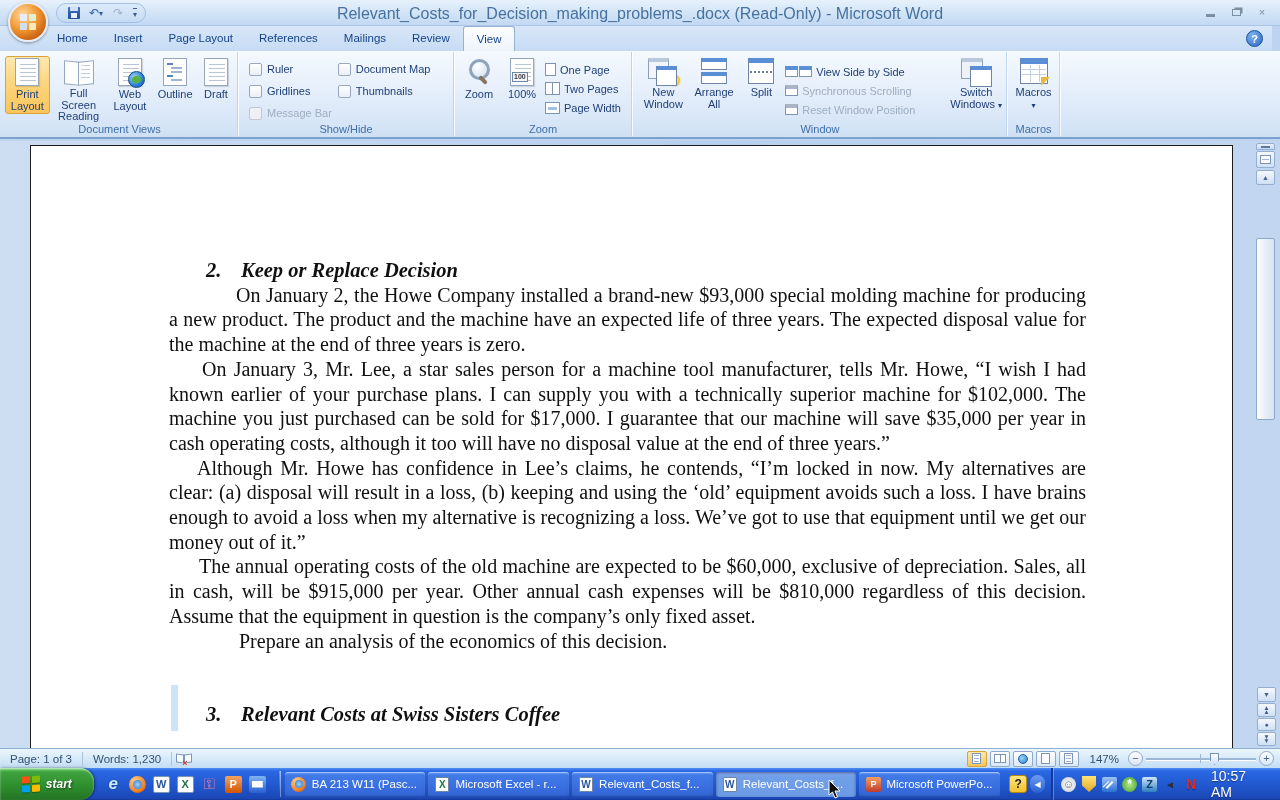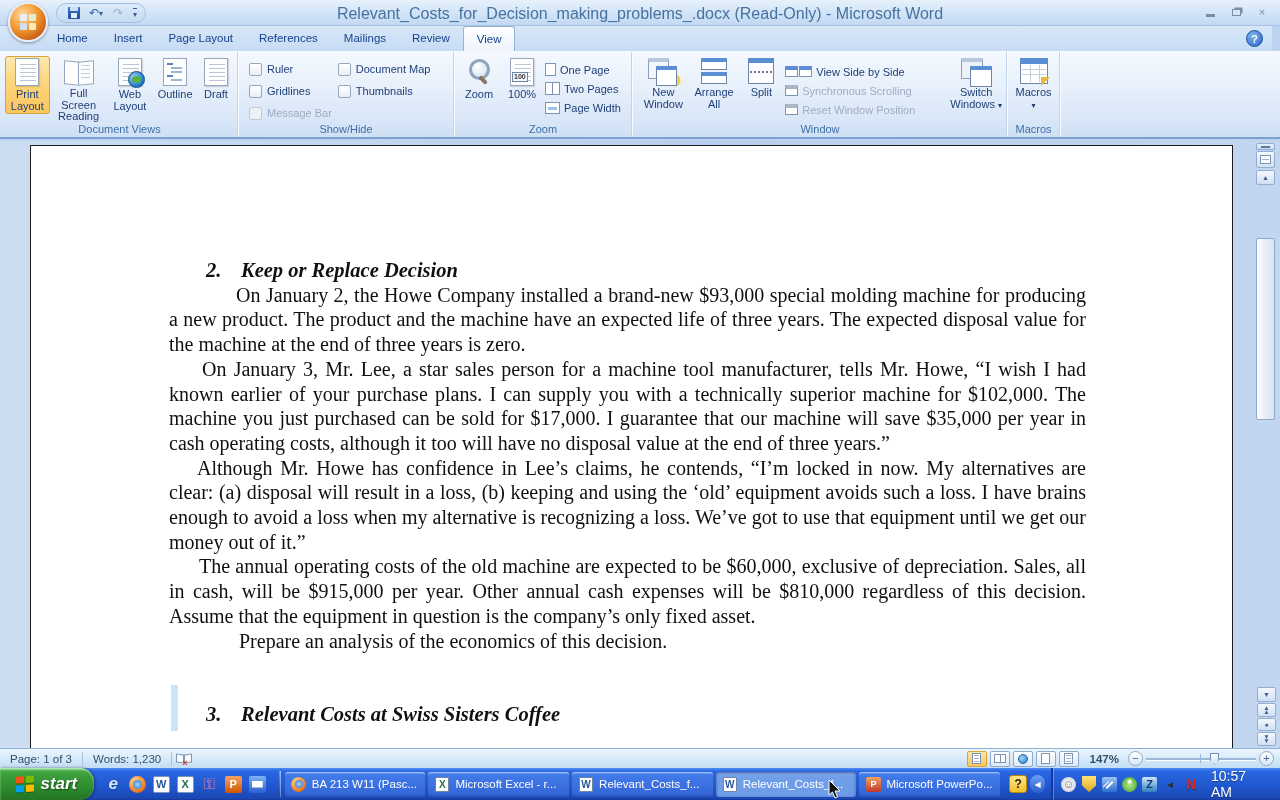--- a/index.html
+++ b/index.html
@@ -168,39 +168,39 @@
   #proof-icon .bookr { left:12px; transform:skewY(-8deg); }
   #proof-icon .redx { position:absolute; left:10px; top:4px; color:#d23a2e; font-size:9px; font-weight:bold; }
   #sb-right { margin-left:auto; display:flex; align-items:center; gap:3px; padding-right:6px; }
   .viewbtn { width:20px; height:16px; border:1px solid #8fa9cc; border-radius:2px; background:linear-gradient(#fff,#dce8f6);
     display:flex; align-items:center; justify-content:center; }
   .viewbtn.sel { background:linear-gradient(#fde8a9,#fbc55c); border-color:#d9a23a; }
   .vb-ico { width:9px; height:11px; background:#fff; border:1px solid #7d95b5; }
   .vb-ico.lines { background-image:repeating-linear-gradient(#9fb4d0 0 1px, transparent 1px 3px); background-size:5px 7px; background-position:1px 1px; background-repeat:no-repeat; }
   .vb-book { width:12px; height:9px; background:linear-gradient(to right,#fff 5px,#7d95b5 5px,#7d95b5 6px,#fff 6px); border:1px solid #7d95b5; }
   .vb-globe { width:10px; height:10px; border-radius:50%; background:radial-gradient(circle at 35% 35%, #9fd4f2, #2a7fd4); border:1px solid #1c5fa8; }
-  #zoom-pct { margin:0 6px 0 8px; font-weight:bold; color:#33506e; }
+  #zoom-pct { margin:0 6px 0 8px; font-weight:normal; color:#33506e; }
   .zoomctl { width:15px; height:15px; border-radius:50%; border:1px solid #8fa9cc; background:linear-gradient(#fff,#d8e6f6);
     display:flex; align-items:center; justify-content:center; font-size:11px; color:#44618f; line-height:1; }
   #zoom-slider { position:relative; width:110px; height:15px; }
   #zoom-slider .track { position:absolute; left:0; right:0; top:7px; height:2px; background:#9db8d6; box-shadow:0 1px 0 #fff; }
   #zoom-slider .tick { position:absolute; left:54px; top:3px; width:1px; height:9px; background:#9db8d6; }
   #zoom-slider .thumb { position:absolute; left:64px; top:2px; width:9px; height:12px;
     background:linear-gradient(#fefefe,#cfdff2); border:1px solid #7591b5;
     clip-path:polygon(0 0, 100% 0, 100% 60%, 50% 100%, 0 60%); }
 
   
   #taskbar { position:absolute; top:768px; left:0; right:0; height:32px;
     background:linear-gradient(#4e8df5 0%, #2a67e2 10%, #2158cf 55%, #1a47b4 95%, #15389b);
     display:flex; align-items:center; }
   #start-btn { width:94px; height:32px; border-radius:0 14px 14px 0;
     background:linear-gradient(#7edc7e 0%, #3fa33f 12%, #2f8f2f 55%, #237323);
     box-shadow:inset 0 1px 2px rgba(255,255,255,.6), 1px 0 3px rgba(0,0,0,.45);
     display:flex; align-items:center; justify-content:center; gap:5px; }
-  #start-btn .slabel { color:#fff; font-size:17px; font-weight:bold; font-style:italic; text-shadow:1px 1px 2px rgba(0,0,0,.5); }
+  #start-btn .slabel { color:#fff; font-size:12px; font-weight:bold; font-style:italic; text-shadow:1px 1px 2px rgba(0,0,0,.5); }
   .flag { width:19px; height:17px; display:grid; grid-template-columns:8px 8px; grid-template-rows:7px 7px; gap:1.5px; transform:skewY(-4deg); }
   .flag i { border-radius:1px; display:block; box-shadow:0 1px 1px rgba(0,0,0,.3); }
   .flag i:nth-child(1){background:#f65314;} .flag i:nth-child(2){background:#7cbb00;}
   .flag i:nth-child(3){background:#00a1f1;} .flag i:nth-child(4){background:#ffbb00;}
   #quicklaunch { display:flex; align-items:center; gap:5px; padding:0 8px 0 10px; }
   .ql { width:19px; height:19px; display:flex; align-items:center; justify-content:center; font-size:13px; }
   .ql-ie { color:#cfe6ff; font-weight:bold; font-style:italic; font-size:17px; text-shadow:0 0 2px #0b3a8c; }
   .ql-fx { width:17px; height:17px; border-radius:50%; background:radial-gradient(circle at 35% 30%, #ffd28a, #f07d1e 65%, #b54708); position:relative; }
   .ql-fx::after { content:""; position:absolute; left:4px; top:4px; width:9px; height:9px; border-radius:50%; background:radial-gradient(#9fd4f2,#2a6fd4); }
   .ql-doc { width:17px; height:17px; background:#fff; border-radius:2px; border:1px solid #7d95b5;

